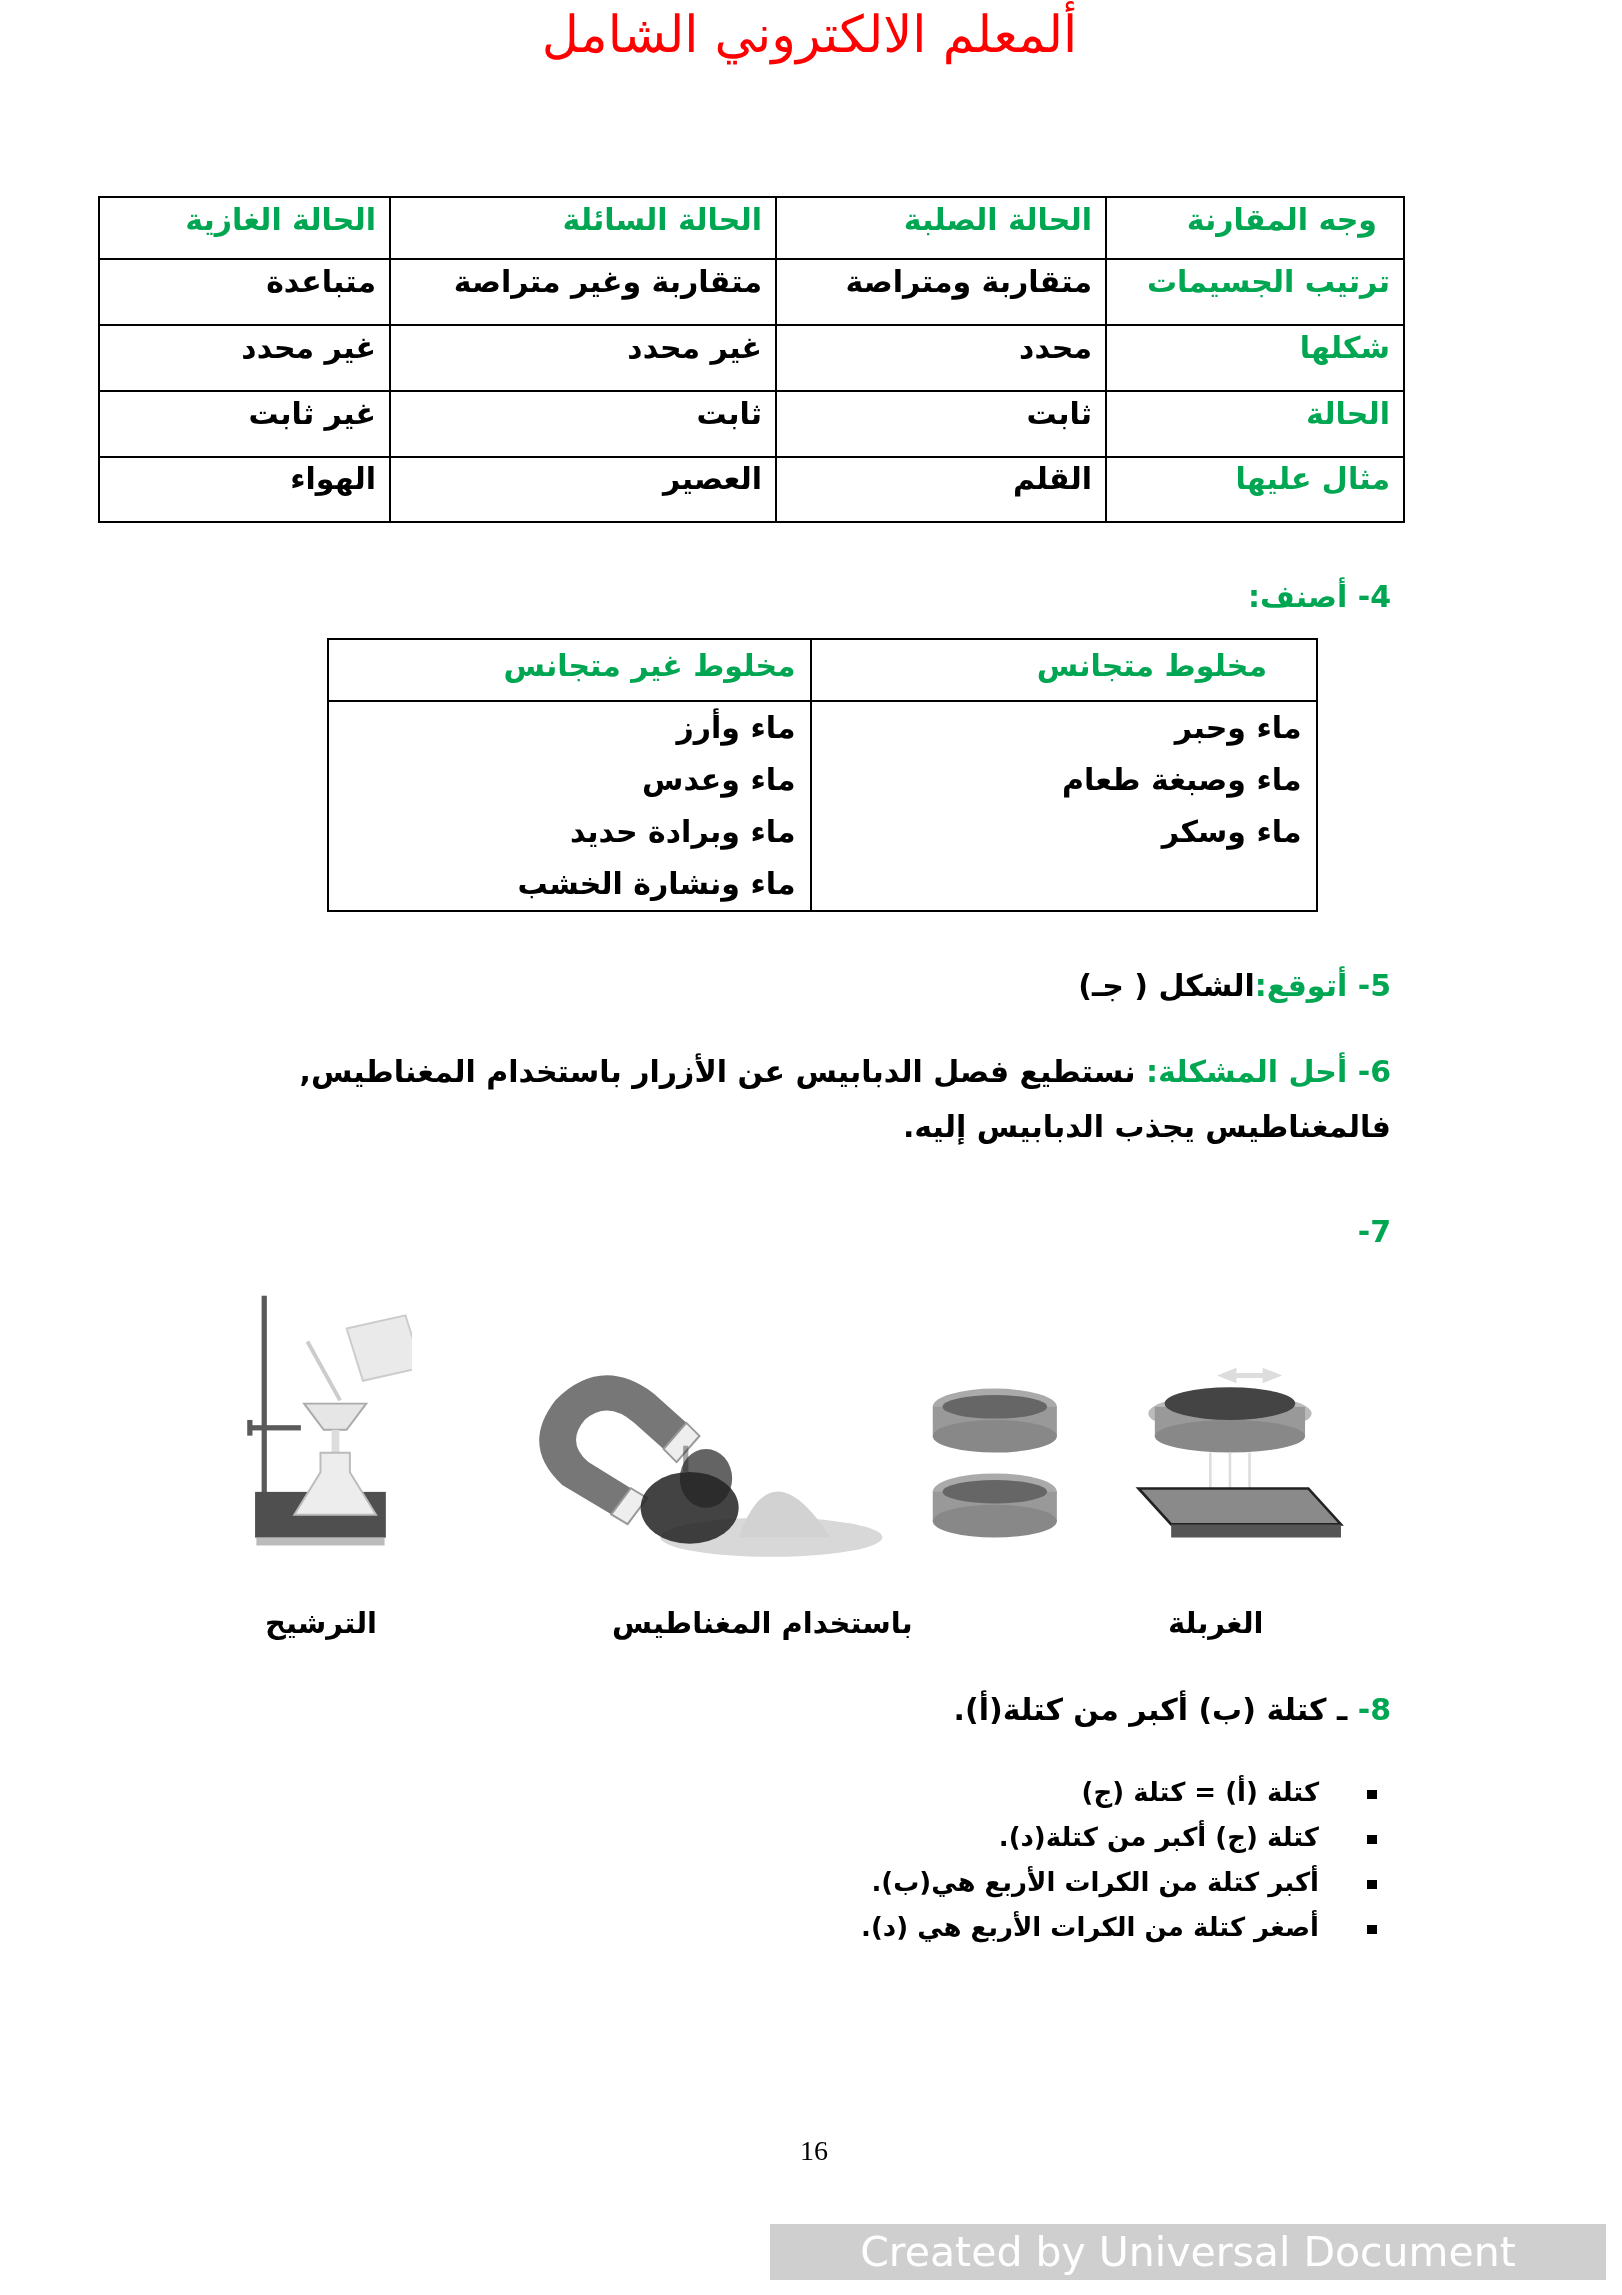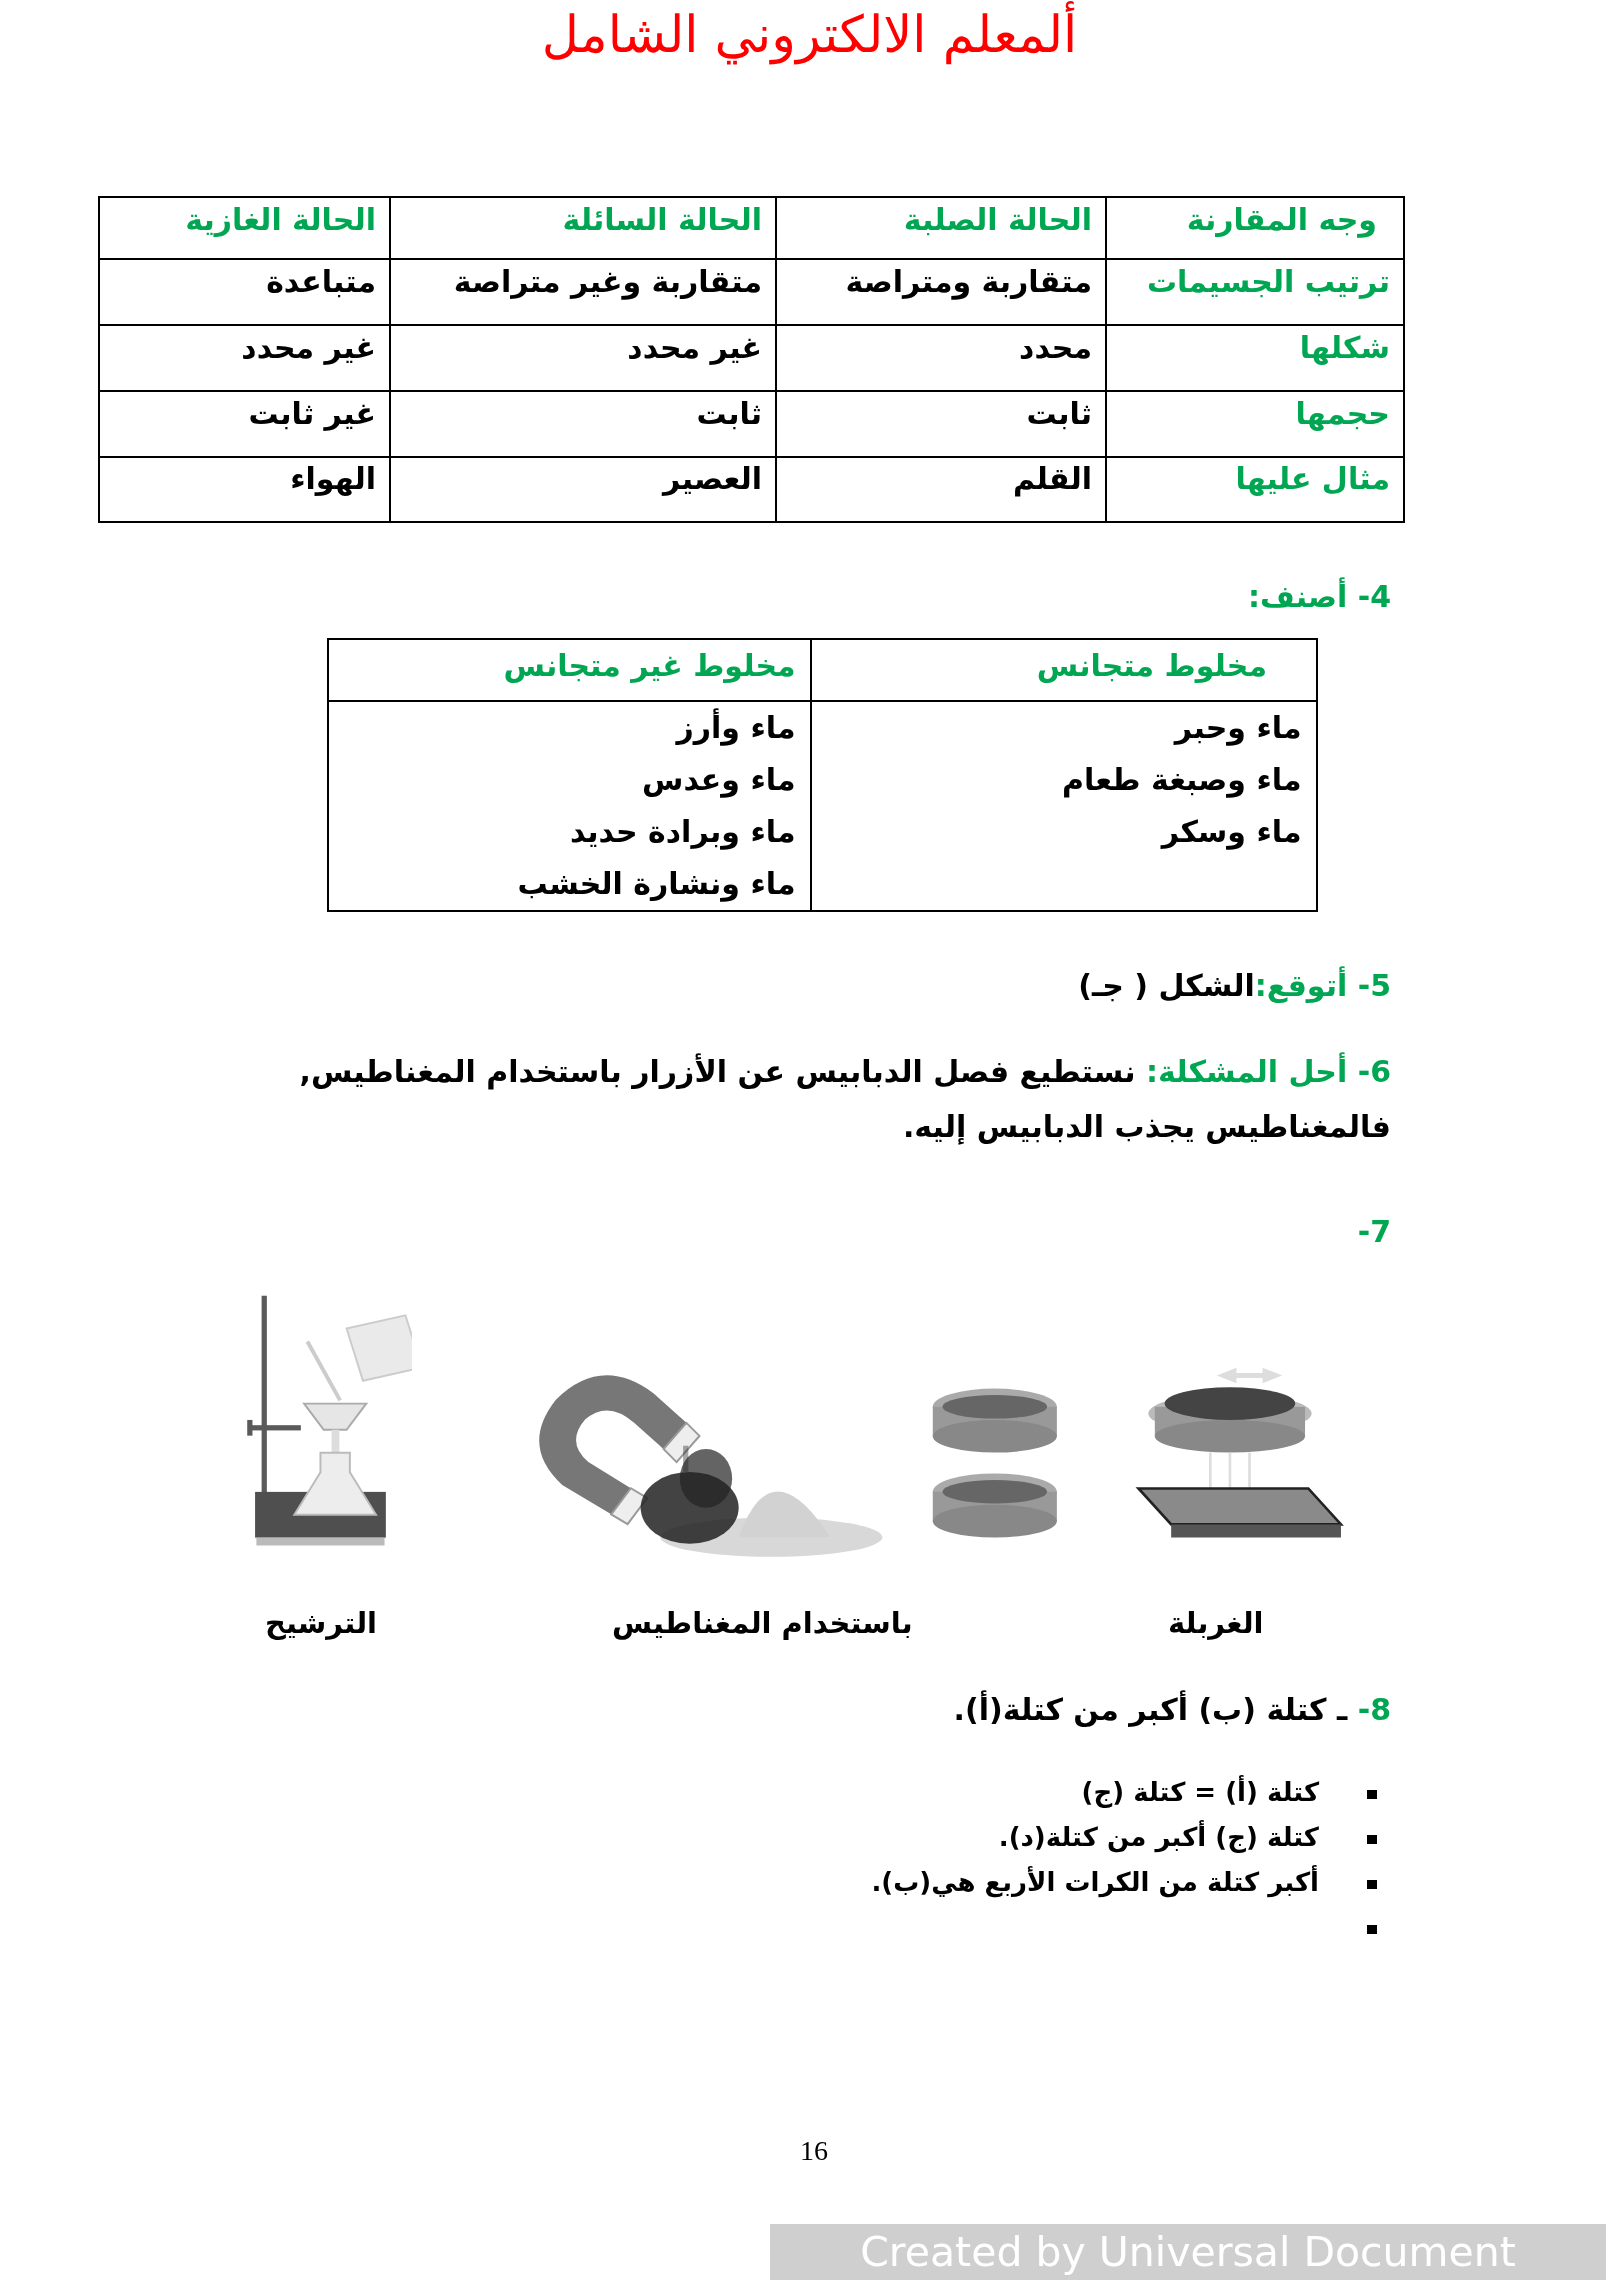--- a/index.html
+++ b/index.html
@@ -66,21 +66,21 @@
     <td>متقاربة وغير متراصة</td>
     <td>متباعدة</td>
   </tr>
   <tr>
     <td class="green">شكلها</td>
     <td>محدد</td>
     <td>غير محدد</td>
     <td>غير محدد</td>
   </tr>
   <tr>
-    <td class="green">حجمها</td>
+    <td class="green">الحالة</td>
     <td>ثابت</td>
     <td>ثابت</td>
     <td>غير ثابت</td>
   </tr>
   <tr>
     <td class="green">مثال عليها</td>
     <td>القلم</td>
     <td>العصير</td>
     <td>الهواء</td>
   </tr>
@@ -178,18 +178,18 @@
 <div class="cap" style="left:612px;top:1606px">باستخدام المغناطيس</div>
 <div class="cap" style="left:265px;top:1606px">الترشيح</div>
 
 <div class="q" style="top:1692px">
   <span class="num">8-</span><span> ـ كتلة (ب) أكبر من كتلة(أ).</span>
 </div>
 <ul class="bullets">
   <li><span class="b"></span><span>كتلة (أ) = كتلة (ج)</span></li>
   <li><span class="b"></span><span>كتلة (ج) أكبر من كتلة(د).</span></li>
   <li><span class="b"></span><span>أكبر كتلة من الكرات الأربع هي(ب).</span></li>
-  <li><span class="b"></span></li>
+  <li><span class="b"></span><span>أصغر كتلة من الكرات الأربع هي (د).</span></li>
 </ul>
 
 <div class="pagenum">16</div>
 <div class="watermark">Created by Universal Document Converter</div>
 
 
 </body></html>

